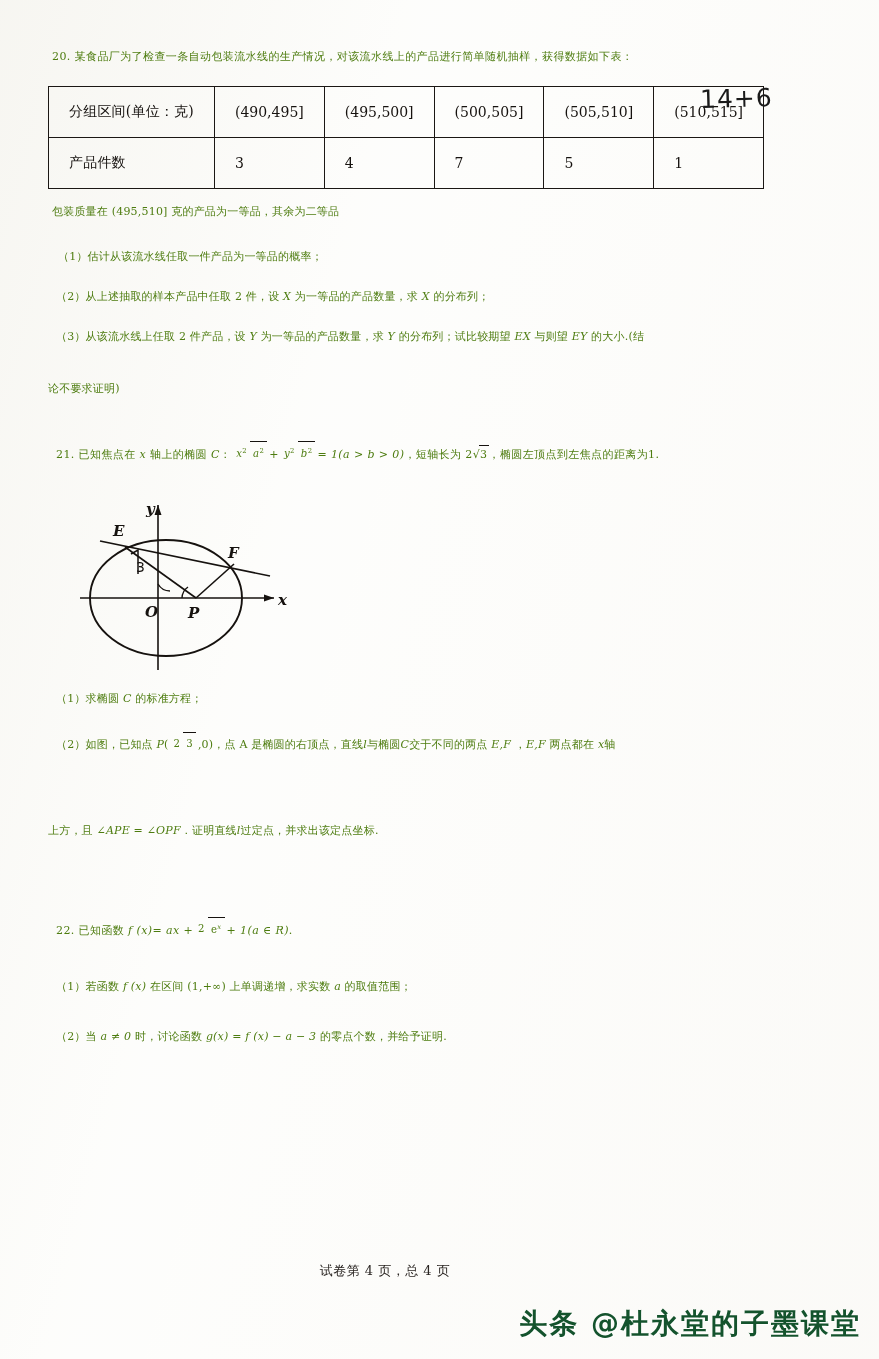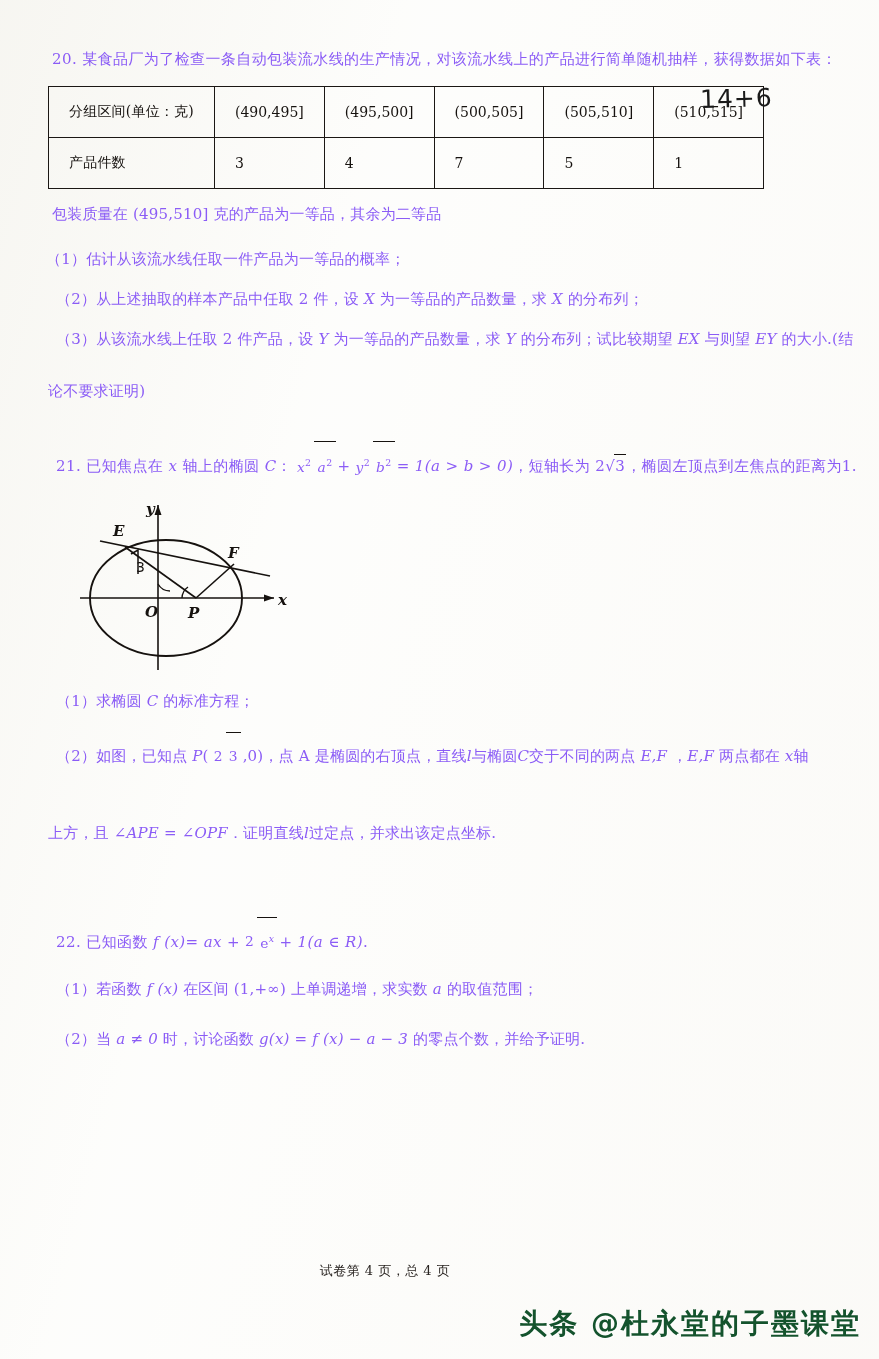--- a/index.html
+++ b/index.html
@@ -19,44 +19,44 @@
   
   .scan-tint {
     position: absolute;
     inset: 0;
     background:
       linear-gradient(105deg, rgba(246,245,240,0.9) 0%, rgba(255,255,255,0.2) 35%, rgba(250,249,246,0.75) 100%);
     pointer-events: none;
   }
   .qtext {
     position: absolute;
-    font-size: 15px;
+    font-size: 11px;
     line-height: 1.55;
     letter-spacing: 0.2px;
-    color: #8b5cf6;
+    color: #4d7c0f;
     white-space: nowrap;
   }
   .qnum { letter-spacing: 0.4px; }
   i.v { font-family: "DejaVu Serif", "Liberation Serif", serif; font-style: italic; }
 
   
   .math { display: inline-block; vertical-align: middle; font-style: italic; }
   .frac {
     display: inline-flex;
     flex-direction: row;
     align-items: center;
     vertical-align: middle;
     font-size: 0.92em;
     line-height: 1.05;
     margin: 0 2px;
     position: relative;
     top: -1px;
   }
   .frac .num { padding: 0 3px; }
-  .frac .den { padding: 16px 3px; border-top: 1.1px solid #16120f; }
+  .frac .den { padding: 6px 3px; border-top: 1.1px solid #16120f; }
   .sup { font-size: 0.68em; vertical-align: super; font-style: italic; }
   .supn { font-size: 0.68em; vertical-align: super; font-style: normal; }
   .radical {
     display: inline-block;
     border-top: 1.1px solid #16120f;
     padding: 0 1px 0 1px;
     margin-left: -1px;
     font-style: normal;
   }
   .radsign { font-style: normal; }
@@ -153,21 +153,21 @@
       <td class="cell">5</td>
       <td class="cell">1</td>
     </tr>
   </tbody>
     </table>
 
   <div class="handnote">14+6</div>
 
   <div class="qtext" style="left:52px; top:203px;">包装质量在 (495,510] 克的产品为一等品，其余为二等品</div>
 
-  <div class="qtext" style="left:46px; top:248px;">（1）估计从该流水线任取一件产品为一等品的概率；</div>
+  <div class="qtext" style="left:58px; top:248px;">（1）估计从该流水线任取一件产品为一等品的概率；</div>
 
   <div class="qtext" style="left:56px; top:288px;">
     <span>（2）从上述抽取的样本产品中任取 2 件，设 </span><i class="v">X</i><span> 为一等品的产品数量，求 </span><i class="v">X</i><span> 的分布列；</span>
   </div>
 
   <div class="qtext" style="left:56px; top:328px;">
     <span>（3）从该流水线上任取 2 件产品，设 </span><i class="v">Y</i><span> 为一等品的产品数量，求 </span><i class="v">Y</i><span> 的分布列；试比较期望 </span><i class="v">EX</i><span> 与则望 </span><i class="v">EY</i><span> 的大小.(结</span>
   </div>
   <div class="qtext" style="left:48px; top:360px;margin-top:20px;">论不要求证明)</div>
 

